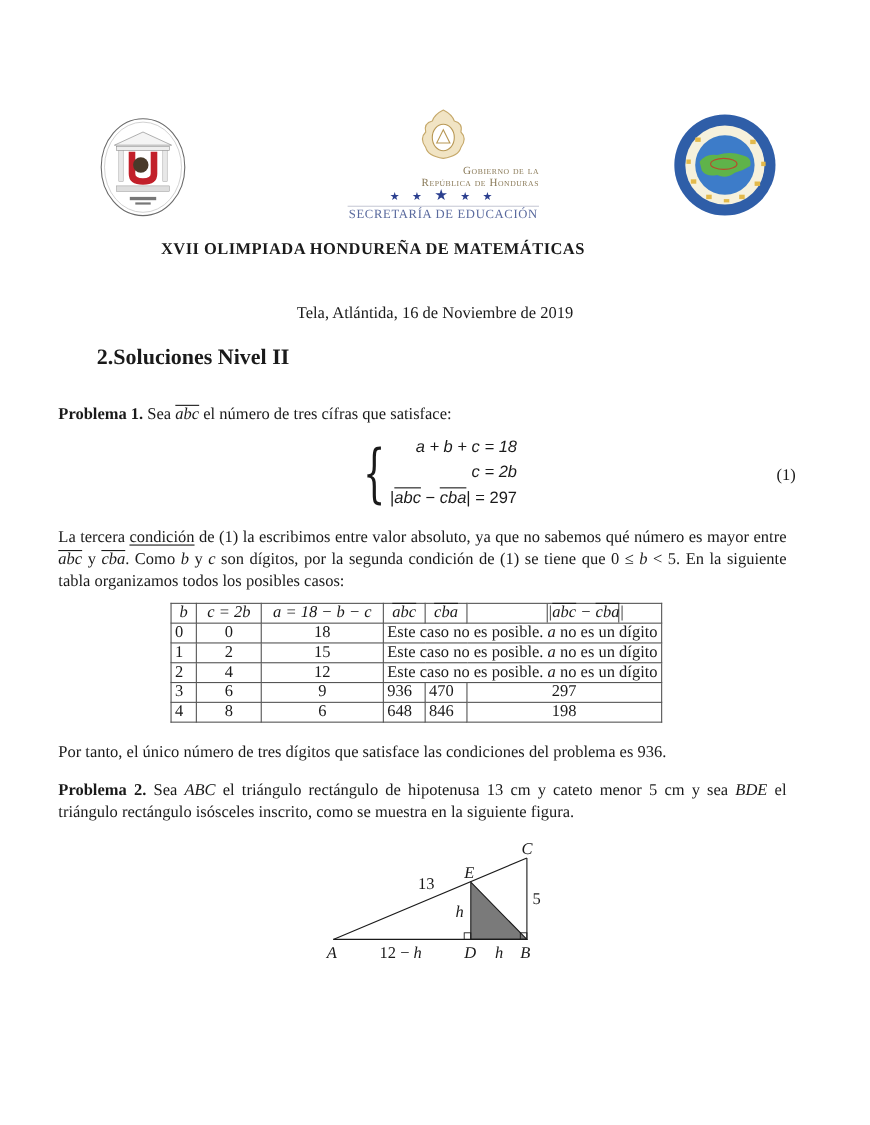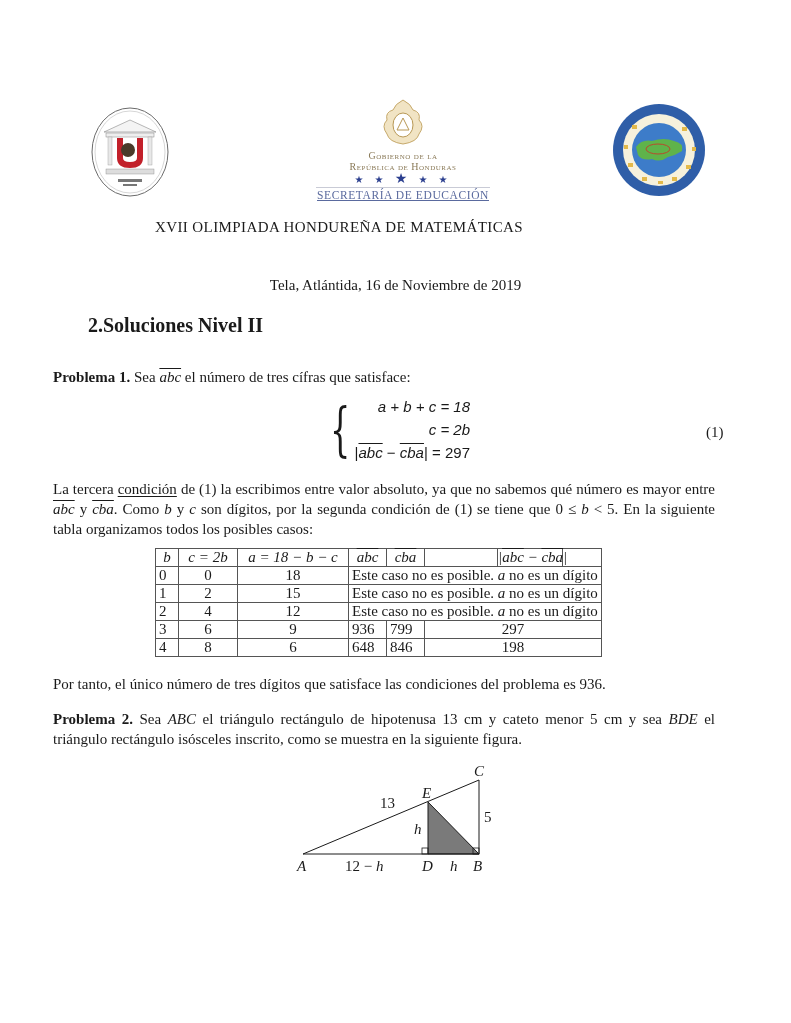--- a/index.html
+++ b/index.html
@@ -10,27 +10,27 @@
   }
   .abs { position: absolute; }
   .it { font-style: italic; }
   .ov { text-decoration: overline; text-decoration-thickness: 1px; }
   .ul { text-decoration: underline; text-decoration-thickness: 1px; text-underline-offset: 2px; }
 
   
   .logo-left { left: 90px; top: 106px; width: 80px; height: 92px; }
   .logo-right { left: 612px; top: 103px; width: 94px; height: 94px; }
   .logo-center { left: 316px; top: 98px; width: 174px; height: 104px; text-align: center; }
-  .gov-line1, .gov-line2 { font-family: "Liberation Serif", serif; color: #8a7a58; font-size: 10px; letter-spacing: 0.5px; line-height: 11px; }
+  .gov-line1, .gov-line2 { font-family: "Liberation Serif", serif; color: #8a7a58; font-size: 10px; letter-spacing: 0.5px; line-height: 11px; text-align: right; }
   .stars { color: #2b3f8f; font-size: 10px; line-height: 13px; letter-spacing: 4px; }
   .stars .big { font-size: 14px; }
   .sec-rule { height: 1px; background: #c9cbd6; margin: 1px 0 1px 0; }
-  .sec-name { font-family: "Liberation Serif", serif; color: #5a6a9e; font-size: 11.5px; letter-spacing: 0.6px; line-height: 13px; text-decoration: underline; }
-
-  .title { left: 0; width: 678px; top: 219px; text-align: center; font-family: "Liberation Serif", serif; font-weight: normal; font-size: 15px; letter-spacing: 0.4px; }
+  .sec-name { font-family: "Liberation Serif", serif; color: #5a6a9e; font-size: 11.5px; letter-spacing: 0.6px; line-height: 13px; }
+
+  .title { left: 0; width: 678px; top: 219px; text-align: center; font-family: "Liberation Serif", serif; font-weight: bold; font-size: 15px; letter-spacing: 0.4px; }
   .subtitle { left: 0; width: 791px; top: 256px; text-align: center; font-family: "Liberation Serif", serif; font-size: 15px; margin-top: 21px; }
   .section { left: 65px; top: 314px; font-family: "Liberation Serif", serif; font-weight: bold; font-size: 20px; text-align: right; }
   .section .num { display: inline-block; width: 38px; }
 
   .para { left: 53px; width: 662px; font-family: Liberation Serif, serif; font-size: 15px; line-height: 20px; text-align: justify; }
   .para b { font-weight: bold; }
 
   
   .eq { left: 330px; top: 398px; width: 140px; height: 70px; }
   .brace { left: 330px; top: 395px; font-family: "DejaVu Serif", serif; font-size: 58px; line-height: 70px; transform: scaleX(0.55); transform-origin: left center; font-weight: 200; }
@@ -157,21 +157,21 @@
     <td class="l">2</td>
     <td>4</td>
     <td>12</td>
     <td colspan="5" class="l"><span>Este caso no es posible. </span><span class="it">a</span><span> no es un dígito</span></td>
   </tr>
   <tr>
     <td class="l">3</td>
     <td>6</td>
     <td>9</td>
     <td class="l">936</td>
-    <td class="l">799</td>
+    <td class="l">470</td>
     <td colspan="3">297</td>
   </tr>
   <tr>
     <td class="l">4</td>
     <td>8</td>
     <td>6</td>
     <td class="l">648</td>
     <td class="l">846</td>
     <td colspan="3">198</td>
   </tr>

